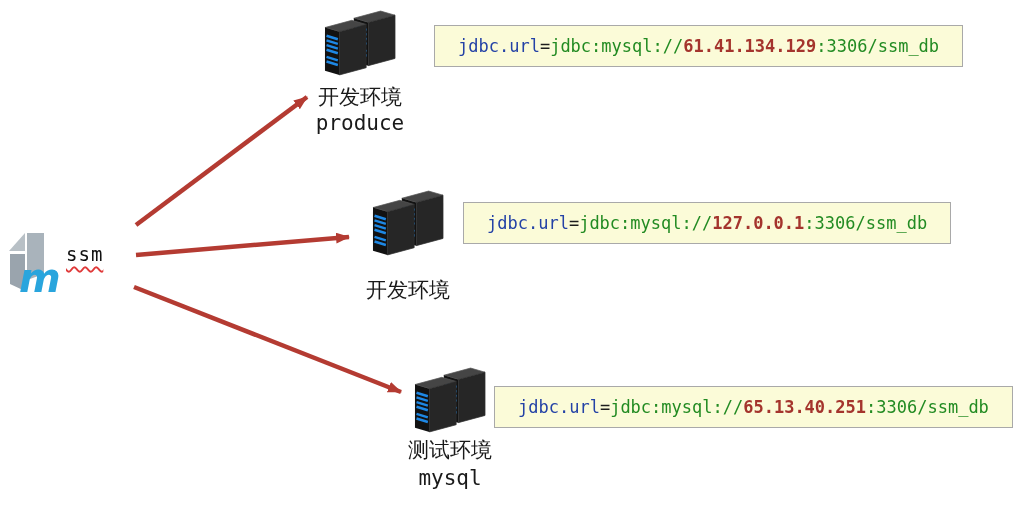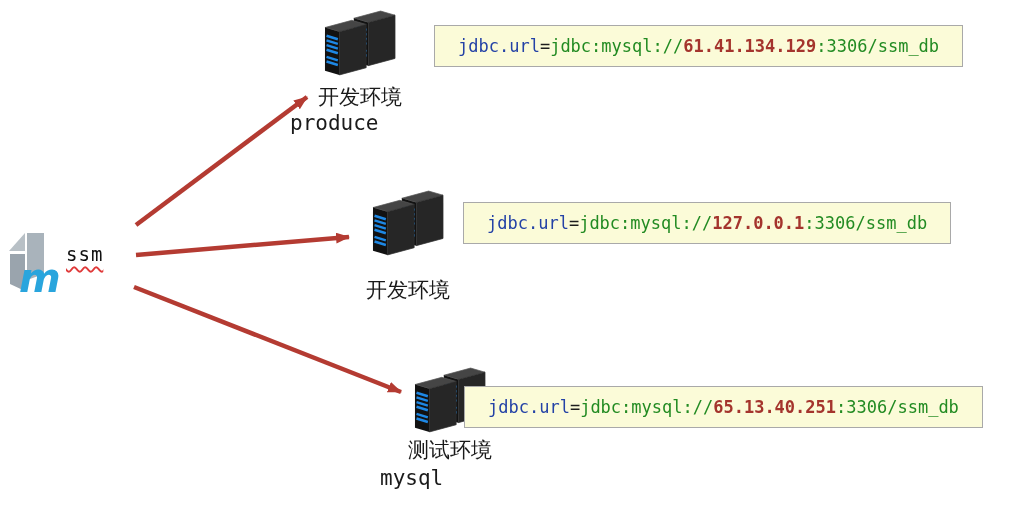--- a/index.html
+++ b/index.html
@@ -27,20 +27,21 @@
   
   .env-label-zh {
     width: 140px;
     text-align: center;
     font-size: 21px;
     color: #1a1a1a;
     font-family: "DejaVu Sans", sans-serif;
   }
   .env-label-en {
     width: 140px;
+    text-align: center;
     font-size: 21px;
     color: #1a1a1a;
     font-family: "DejaVu Sans Mono", "Liberation Mono", monospace;
   }
 
   
   .code-box {
     background: #fbfbd8;
     border: 1px solid #a9a9a9;
     padding: 7px 23px;
@@ -182,17 +183,17 @@
   <div class="abs env-label-en" style="left:380px; top:466px;">mysql</div>
 
   <div class="abs code-box" style="left:434px; top:25px;">
     <span class="k">jdbc.url</span><span class="eq">=</span><span class="v">jdbc:mysql://</span><span class="host">61.41.134.129</span><span class="v">:3306/ssm_db</span>
   </div>
 
   <div class="abs code-box" style="left:463px; top:202px;">
     <span class="k">jdbc.url</span><span class="eq">=</span><span class="v">jdbc:mysql://</span><span class="host">127.0.0.1</span><span class="v">:3306/ssm_db</span>
   </div>
 
-  <div class="abs code-box" style="left:464px; top:386px;">
+  <div class="abs code-box" style="left:494px; top:386px;">
     <span class="k">jdbc.url</span><span class="eq">=</span><span class="v">jdbc:mysql://</span><span class="host">65.13.40.251</span><span class="v">:3306/ssm_db</span>
   </div>
 
 </div>
 
 </body></html>

